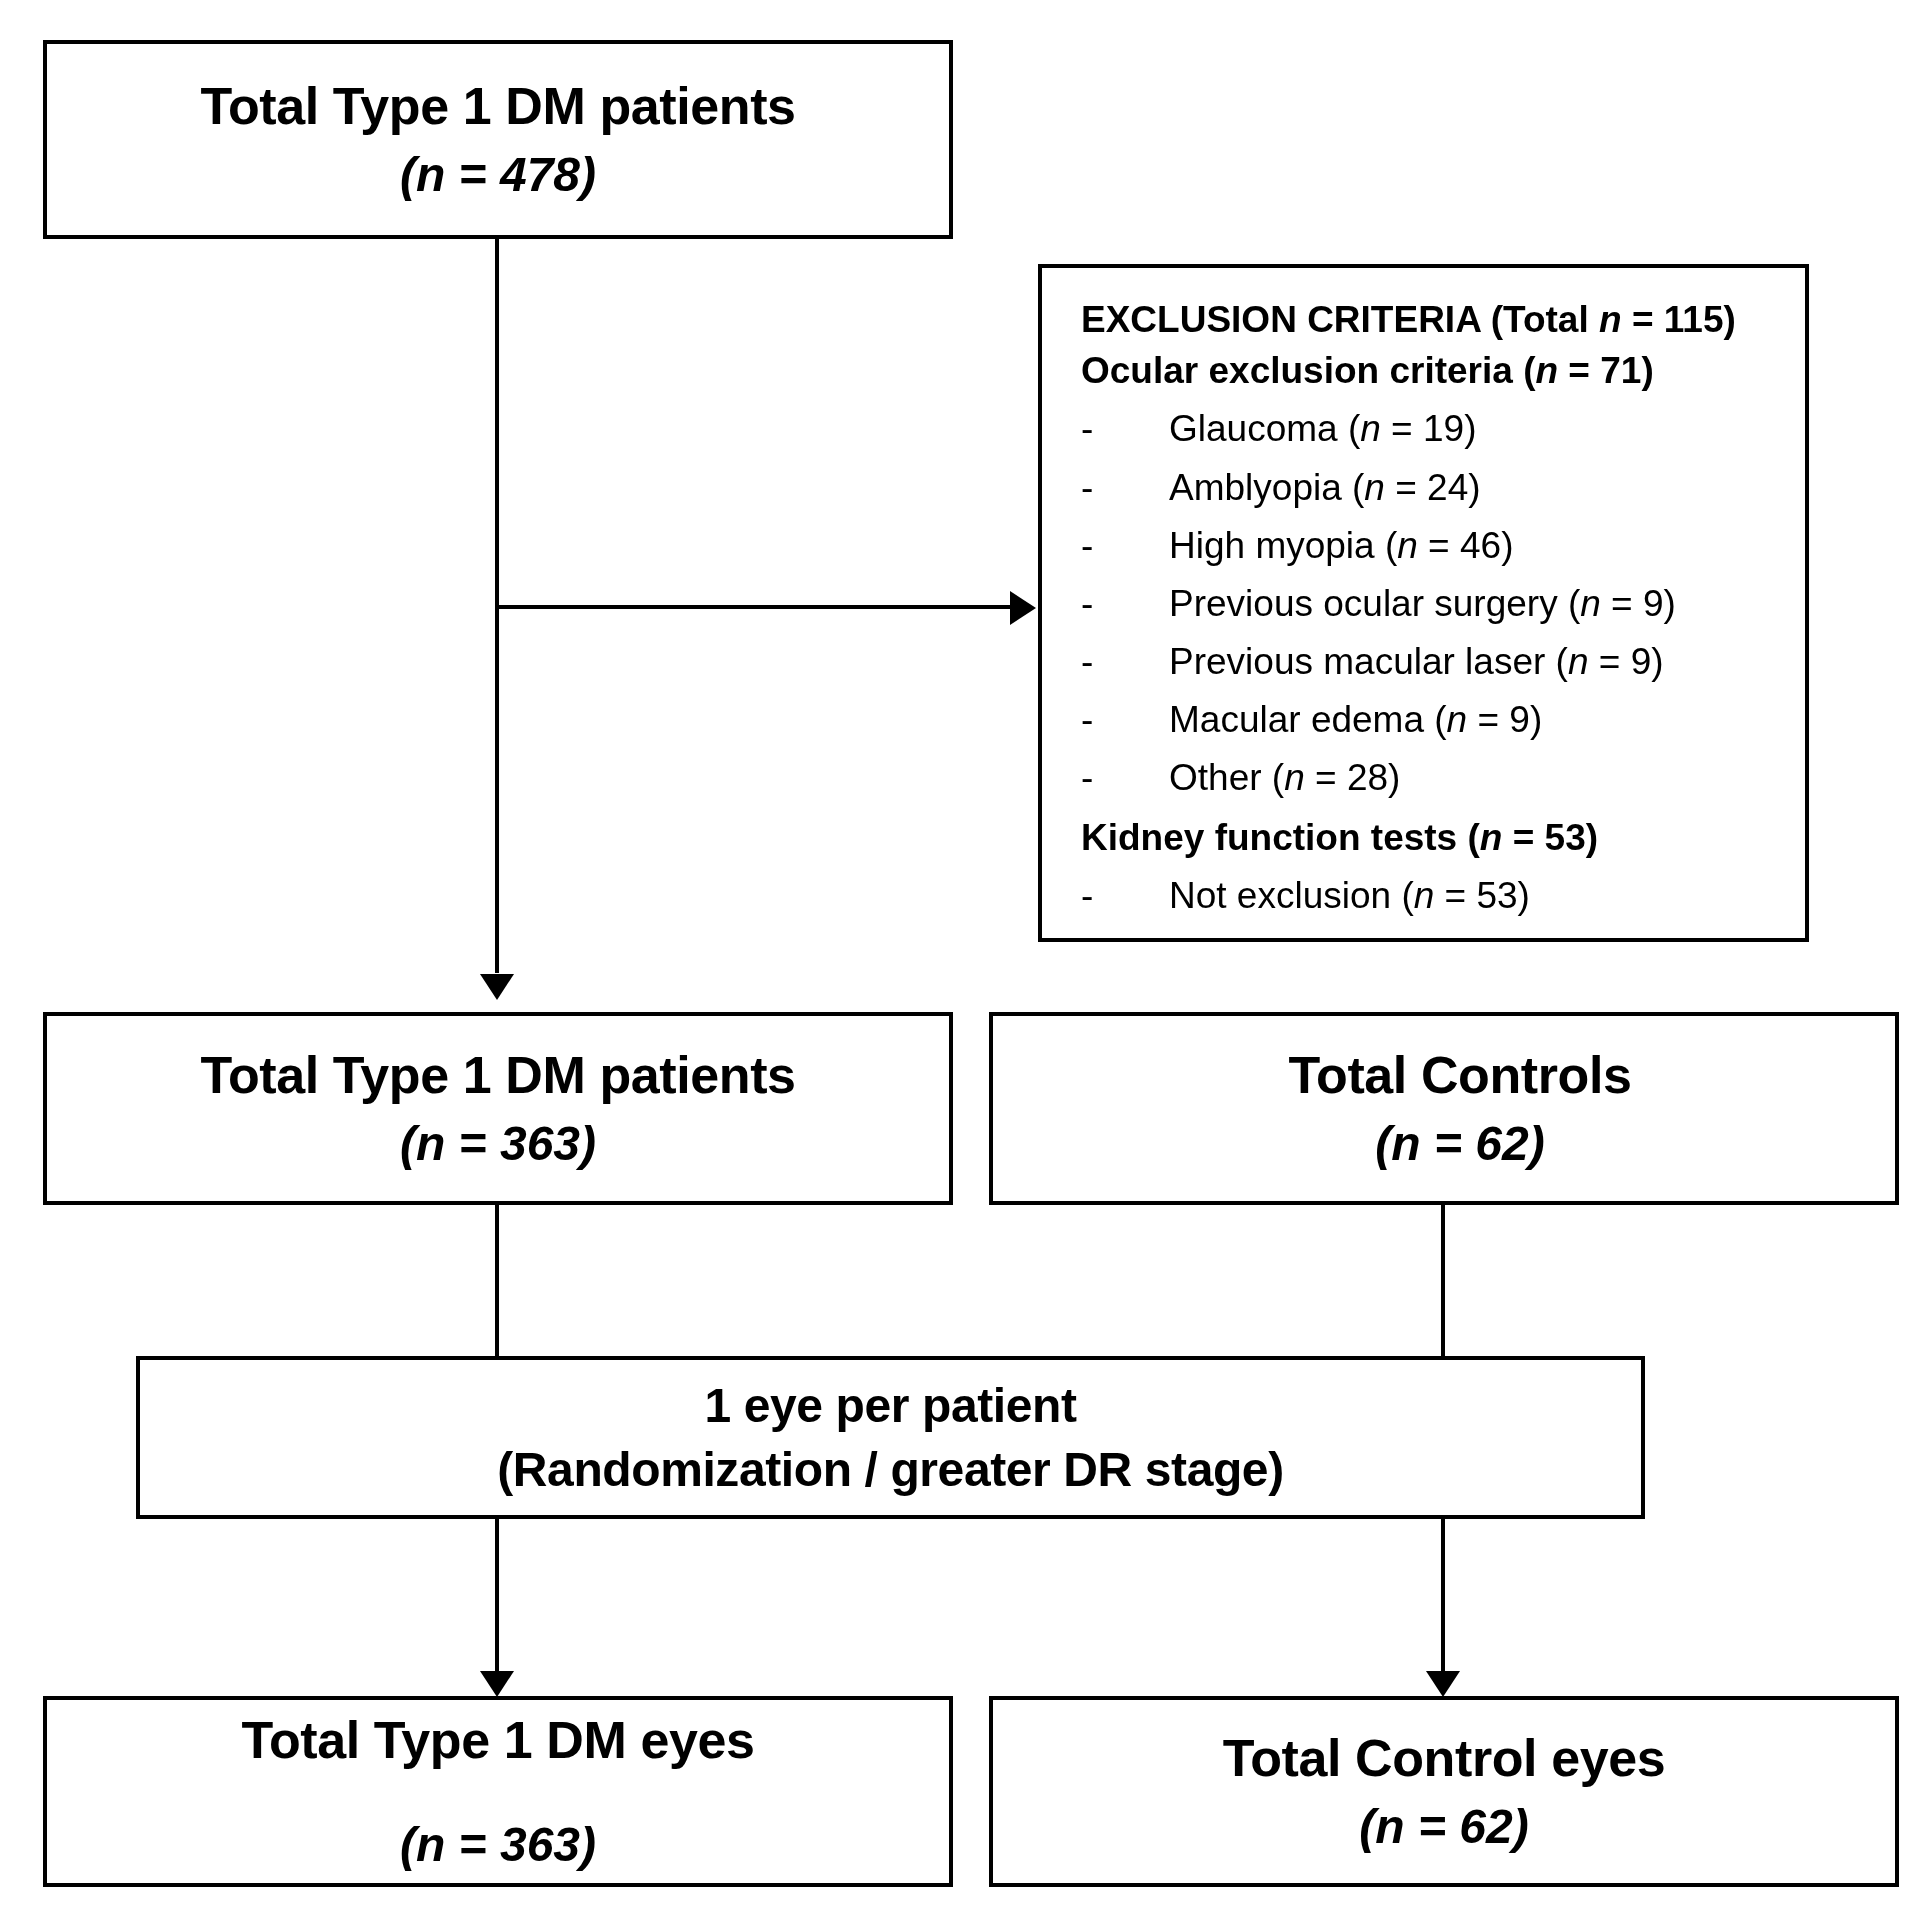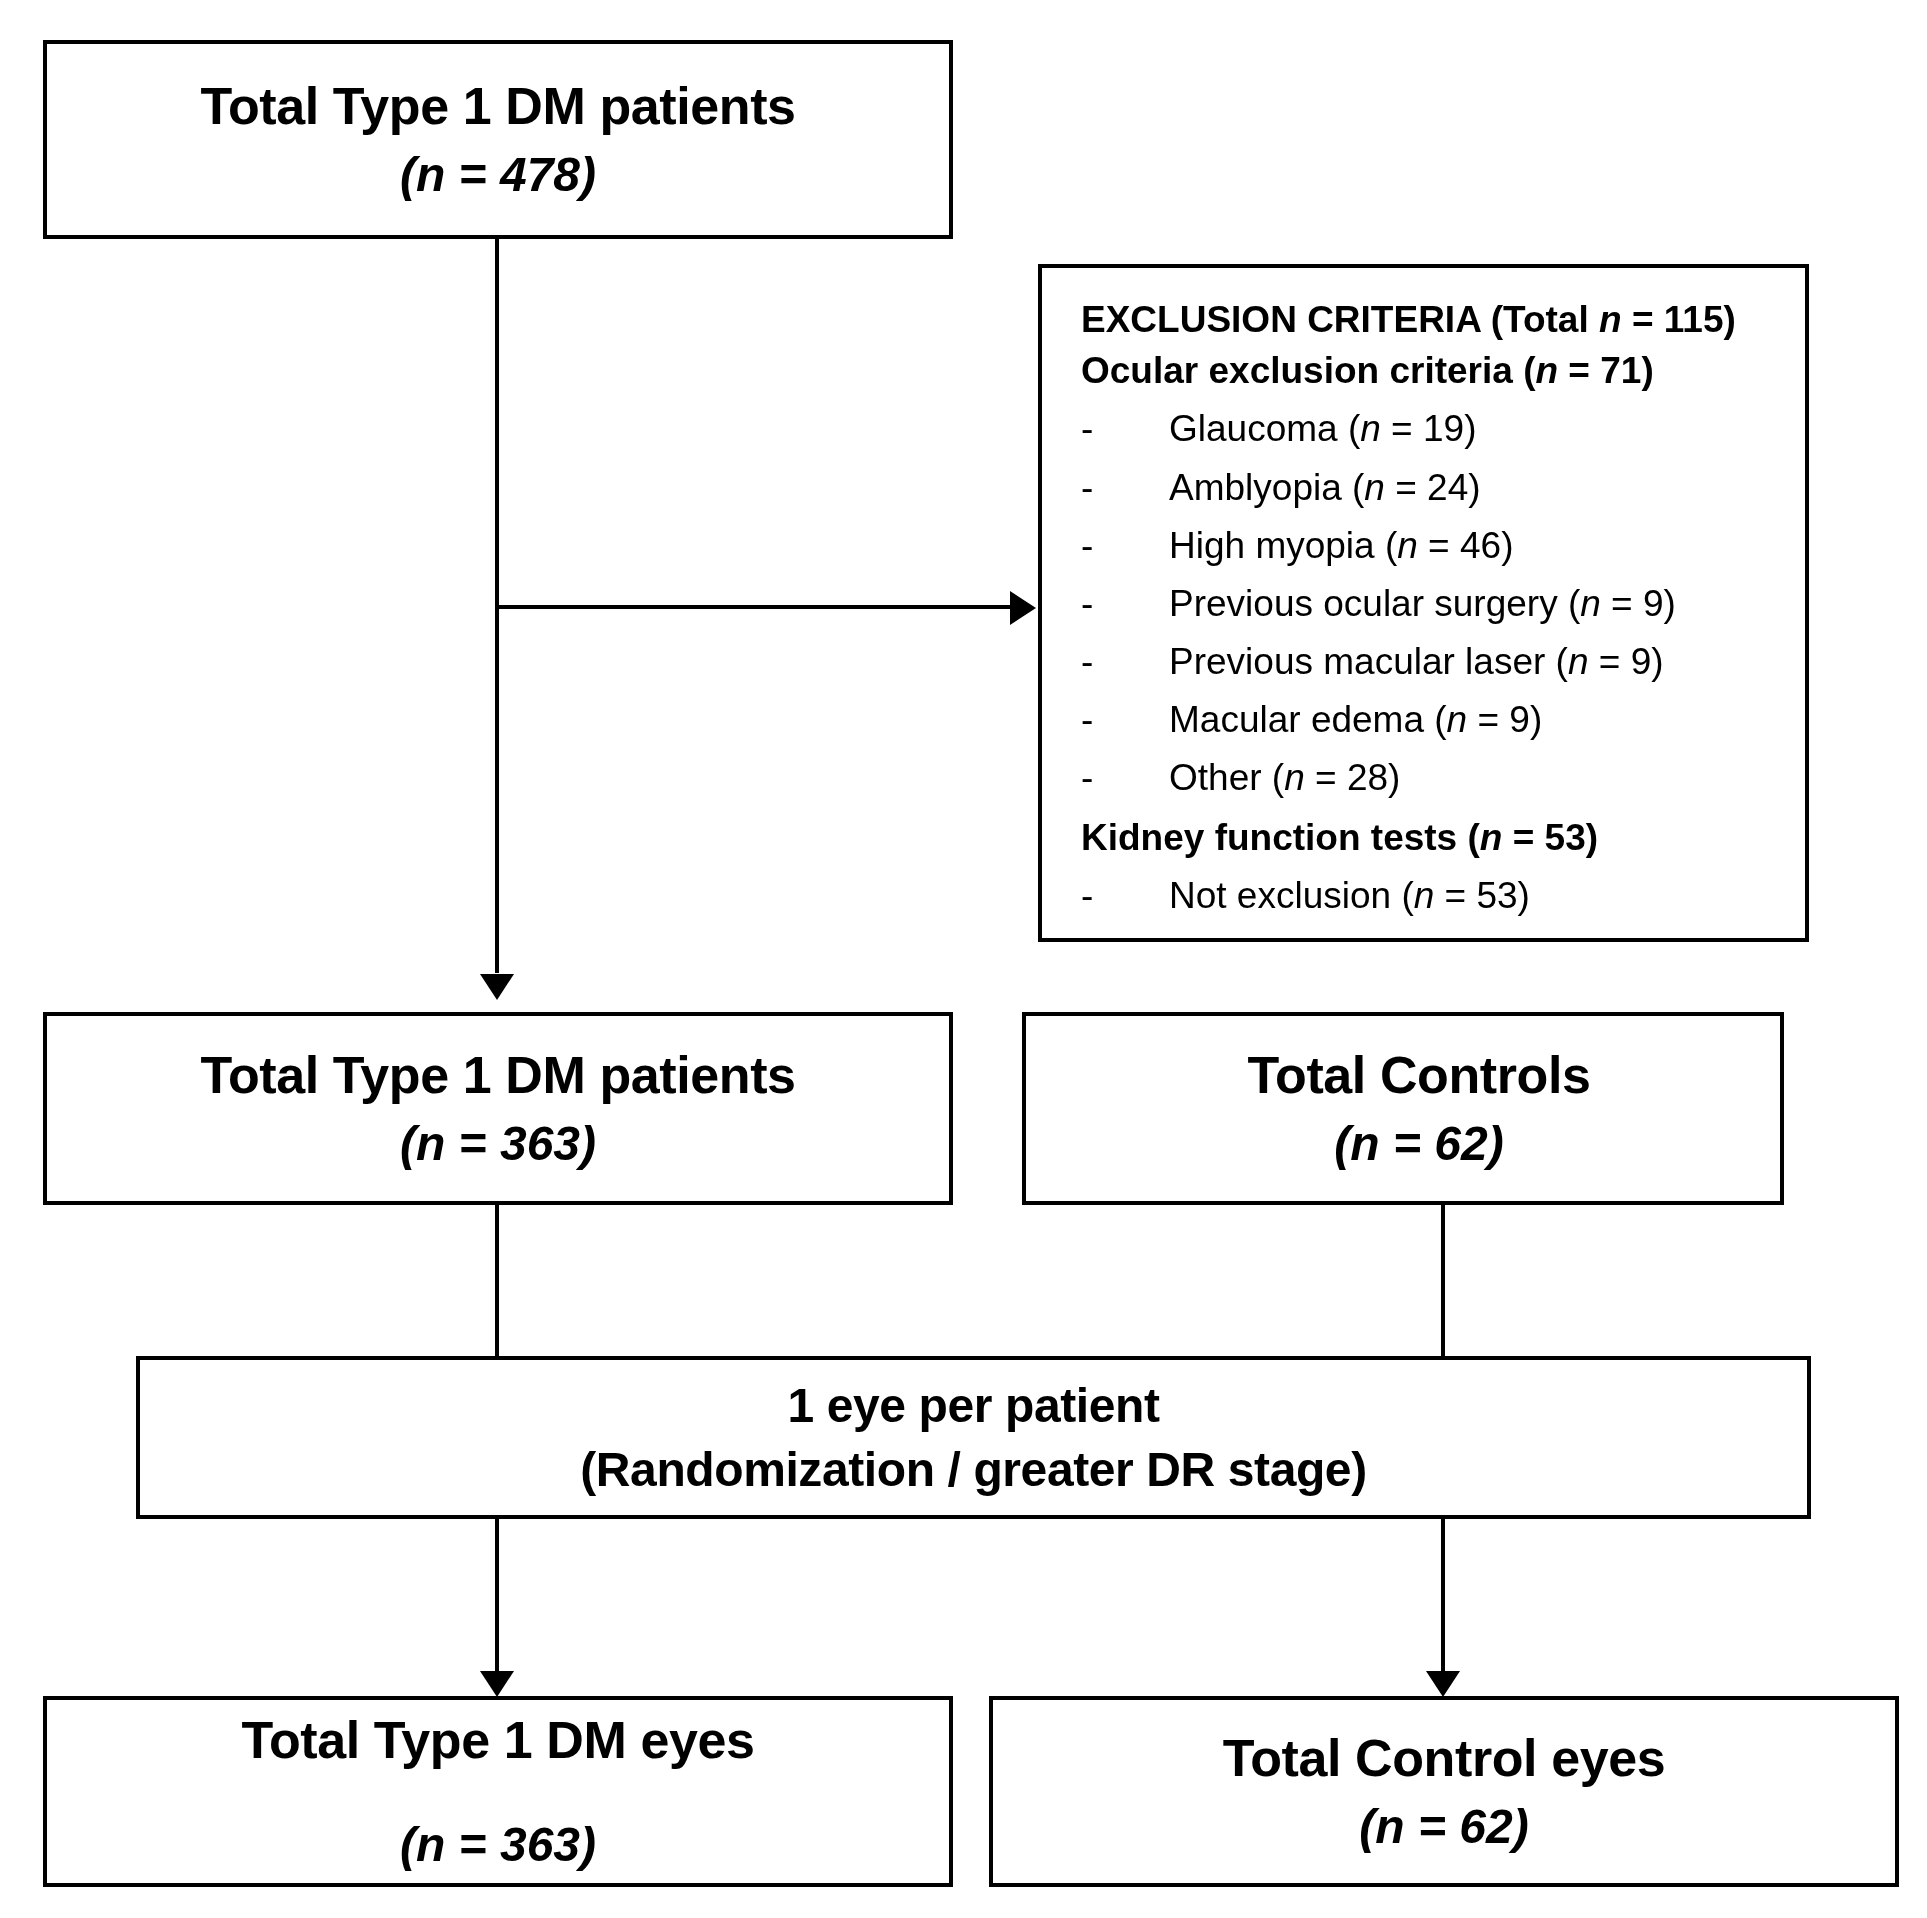--- a/index.html
+++ b/index.html
@@ -192,29 +192,29 @@
       <span class="excl-dash">-</span>
       <span class="excl-text"><span>Not exclusion (</span><span class="it">n</span><span> = 53)</span></span>
     </div>
   </div>
 
   <div class="box" style="left:43px; top:1012px; width:910px; height:193px;">
     <div class="line1">Total Type 1 DM patients</div>
     <div class="line2">(n = 363)</div>
   </div>
 
-  <div class="box" style="left:1022px; top:1012px; width:762px; height:193px;padding-left:32px;">
+  <div class="box" style="left:989px; top:1012px; width:910px; height:193px;padding-left:32px;">
     <div class="line1">Total Controls</div>
     <div class="line2">(n = 62)</div>
   </div>
 
   <div class="vline" style="left:495px; top:1205px; height:151px;"></div>
   <div class="vline" style="left:1441px; top:1205px; height:151px;"></div>
 
-  <div class="box" style="left:136px; top:1356px; width:1675px; height:163px;align-items:center;">
+  <div class="box" style="left:136px; top:1356px; width:1509px; height:163px;align-items:center;">
     <div class="line1" style="font-size:48px;">1 eye per patient</div>
     <div class="line1" style="font-size:48px; margin-top:10px;">(Randomization / greater DR stage)</div>
   </div>
 
   <div class="vline" style="left:495px; top:1519px; height:155px;"></div>
   <div class="arrow-down" style="left:480px; top:1671px;"></div>
 
   <div class="vline" style="left:1441px; top:1519px; height:155px;"></div>
   <div class="arrow-down" style="left:1426px; top:1671px;"></div>
 

